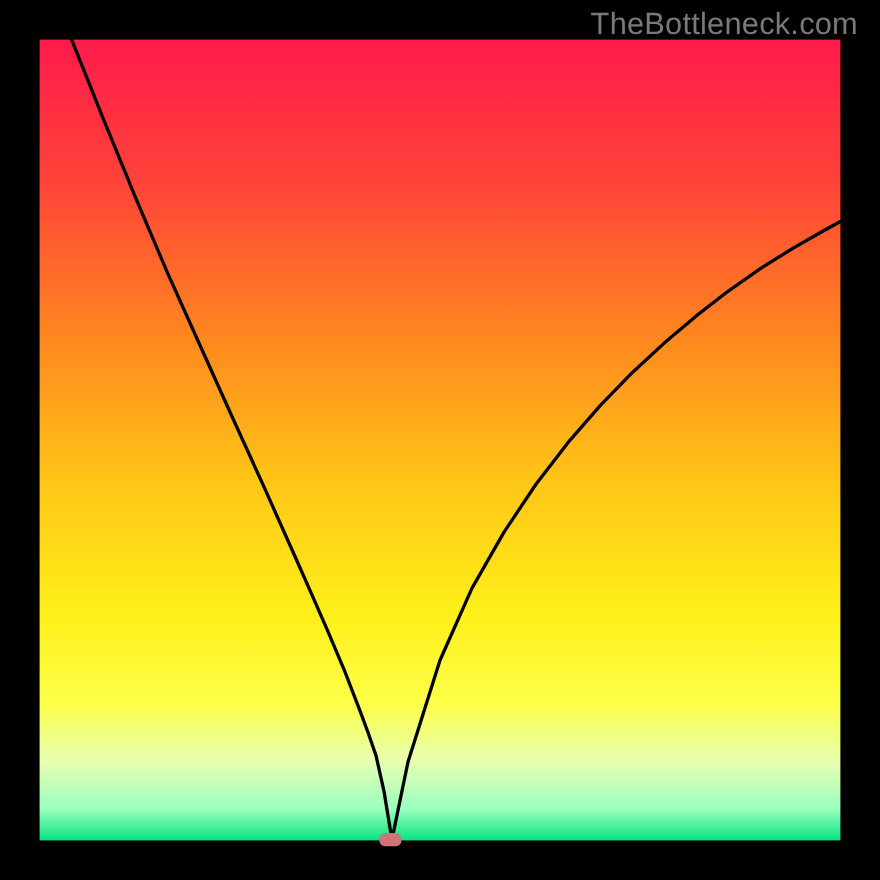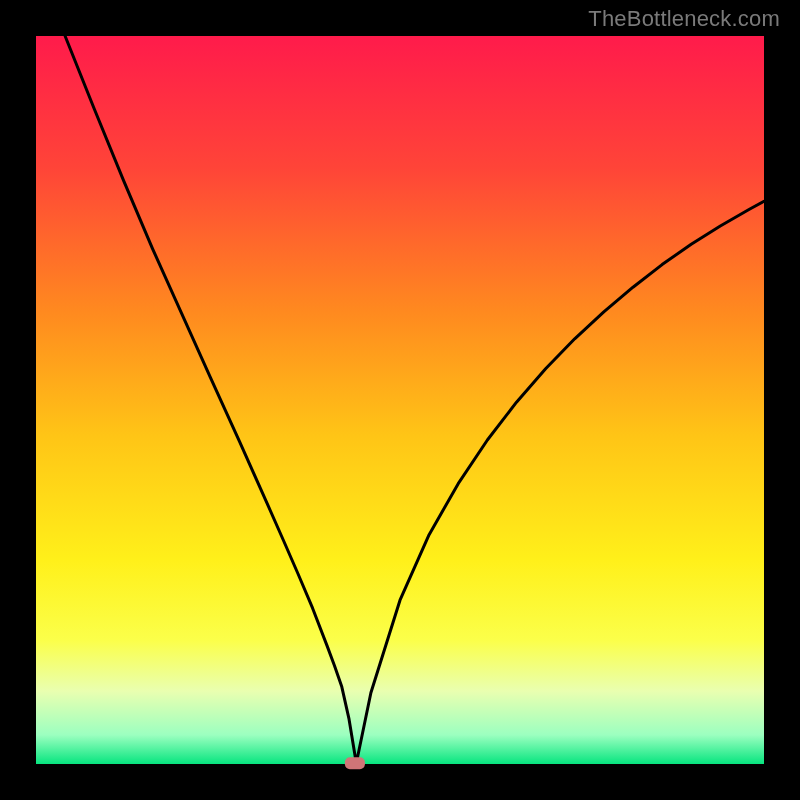--- a/index.html
+++ b/index.html
@@ -14,21 +14,21 @@
   .container {
     position: relative;
     width: 800px;
     height: 800px;
   }
   .watermark {
     position: absolute;
     top: 6px;
     right: 20px;
     color: #7a7a7a;
-    font-size: 22px;
+    font-size: 28px;
     font-weight: 400;
     letter-spacing: 0.2px;
     z-index: 10;
   }
   svg {
     display: block;
   }
 </style>
 </head>
 <body>

